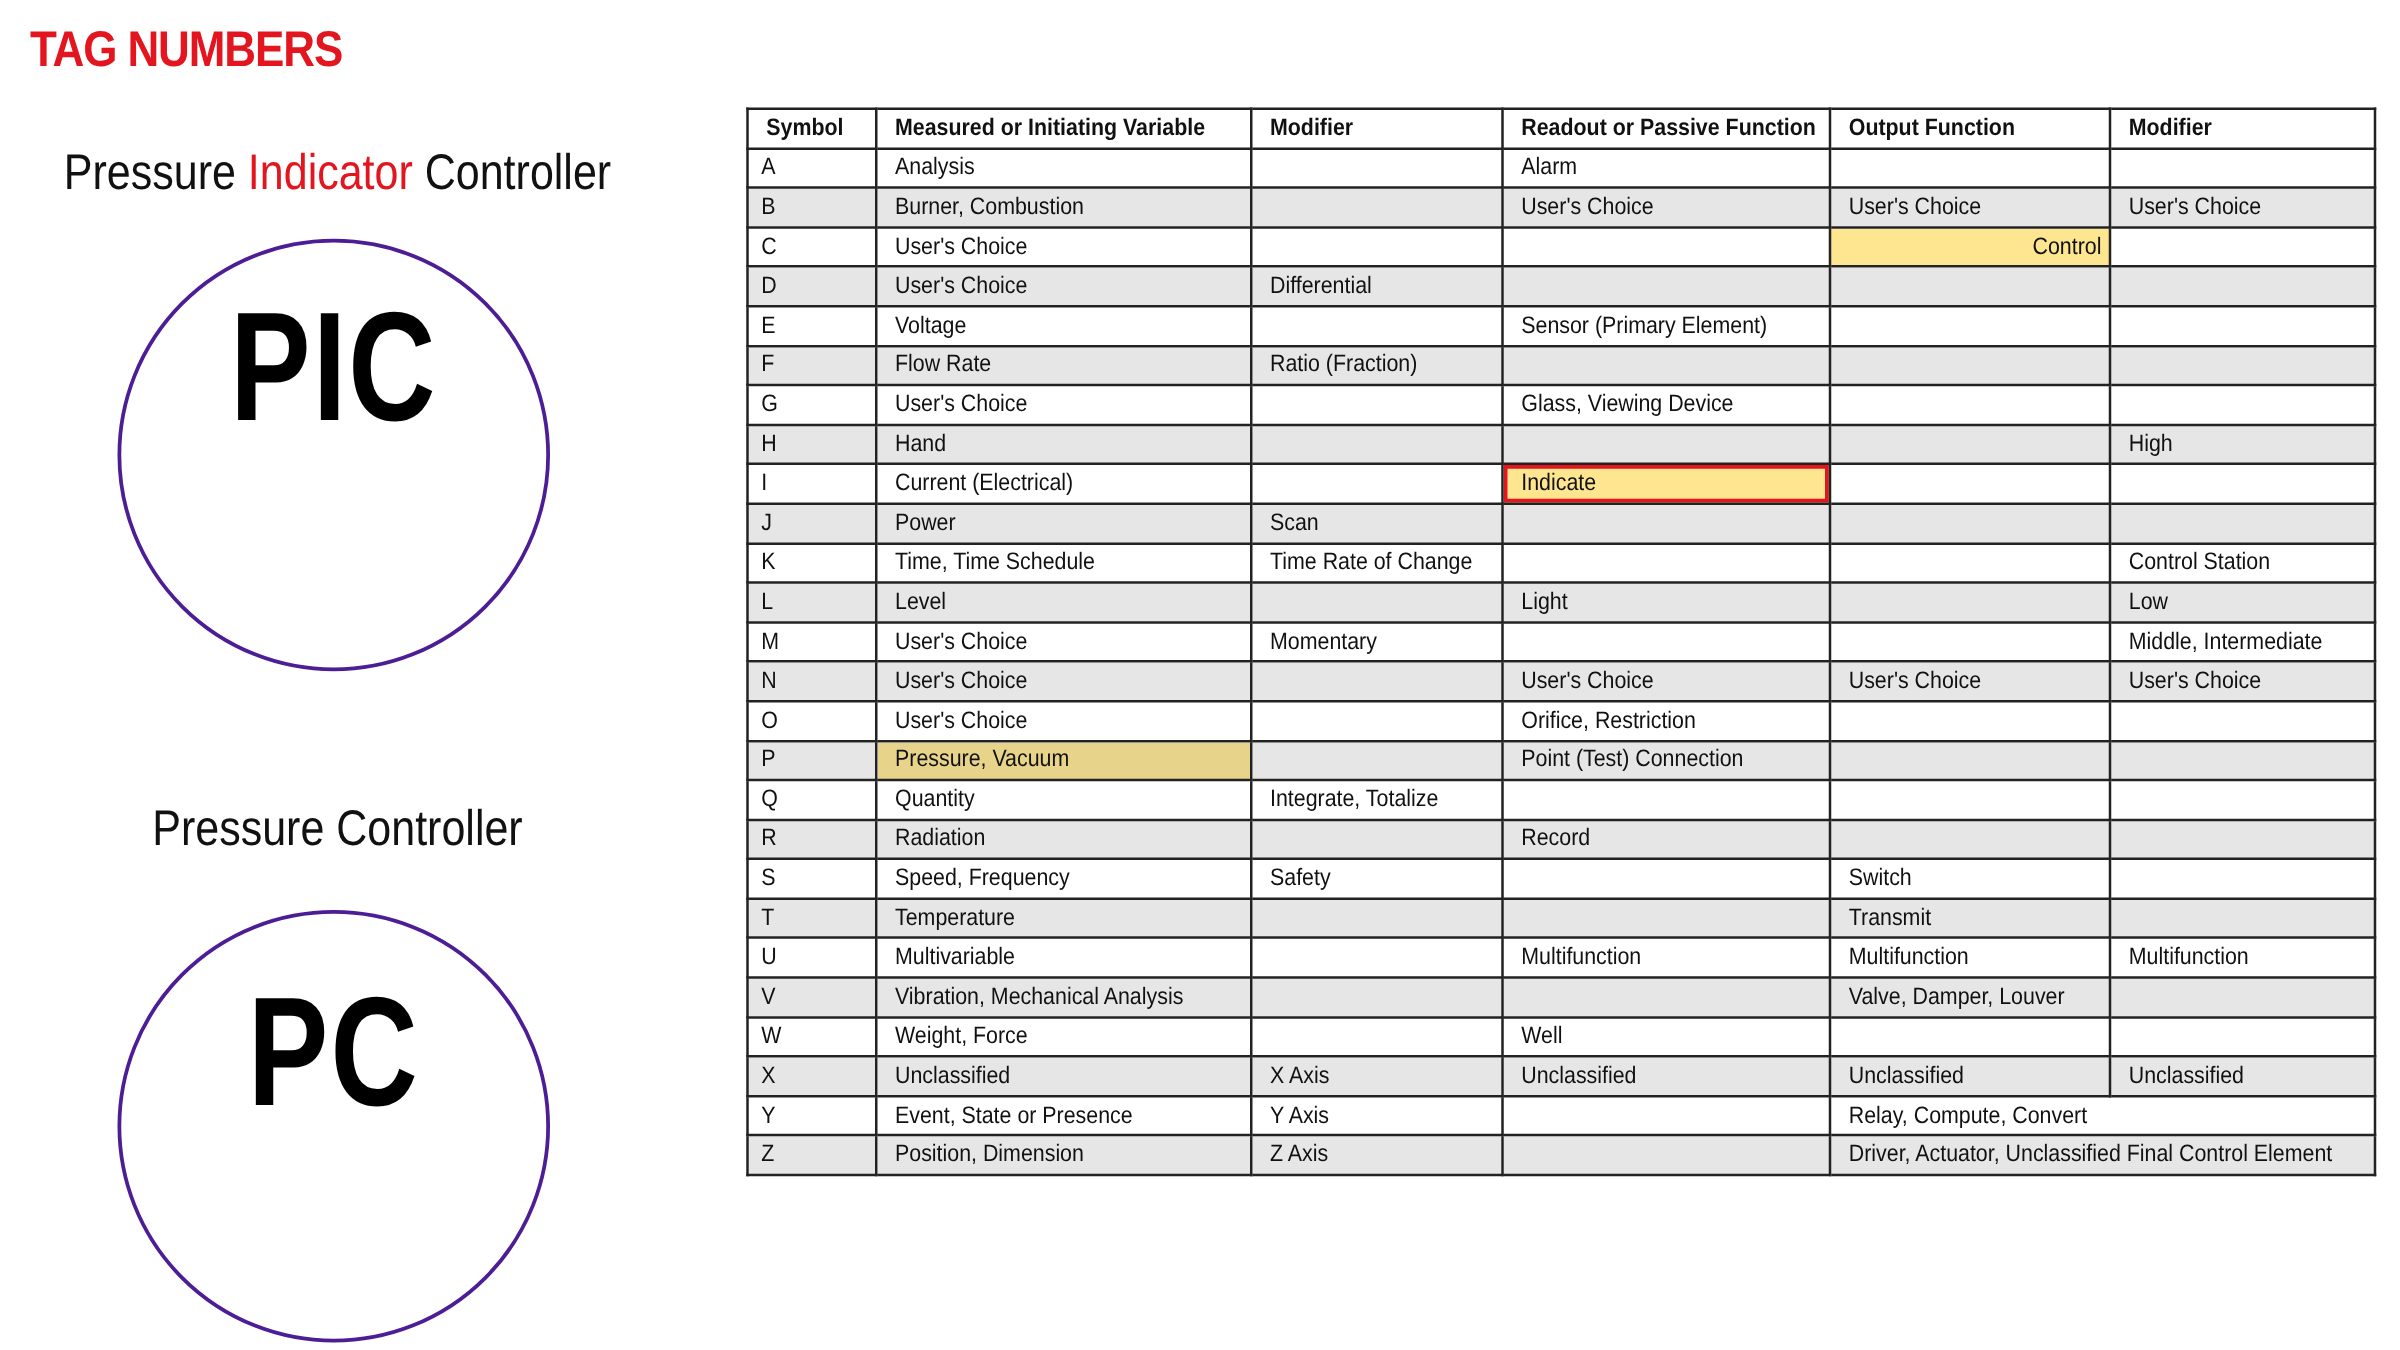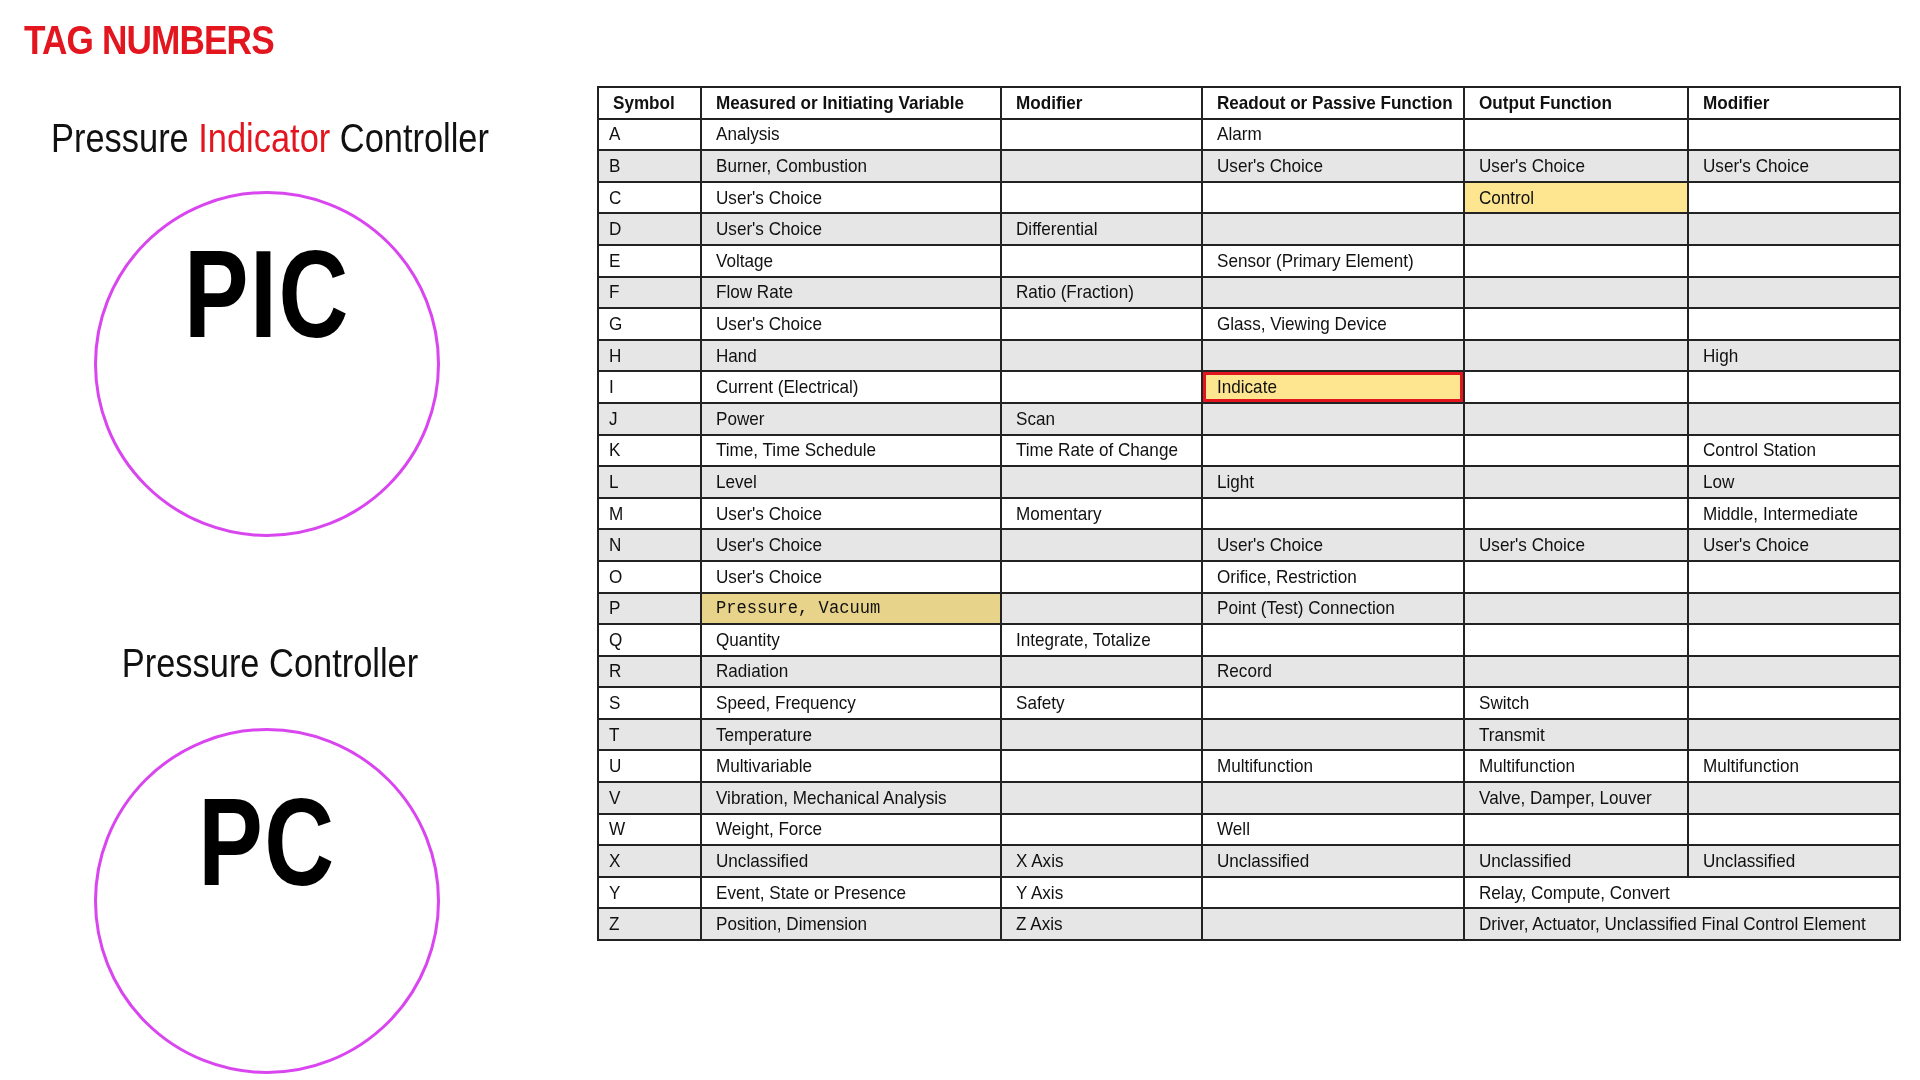--- a/index.html
+++ b/index.html
@@ -4,38 +4,38 @@
 <style>
   html, body { margin:0; padding:0; background:#ffffff; }
   body { width:1920px; height:1080px; position:relative; overflow:hidden;
          font-family:"Liberation Sans", sans-serif; color:#111; }
   .title { position:absolute; left:24px; top:18px; font-size:40px; font-weight:bold;
            color:#e3161f; letter-spacing:-1px; transform:scaleX(0.88); transform-origin:left top; }
   .caption { position:absolute; font-size:40px; color:#111; transform:scaleX(0.86); transform-origin:center top; white-space:nowrap; text-align:center; }
   .caption .hl { color:#e3161f; }
   .cap1 { left:-20px; width:580px; top:116px; }
   .cap2 { left:-20px; width:580px; top:641px; }
-  .circle { position:absolute; width:346px; height:346px; border:3px solid #d946ef; border-radius:50%; box-sizing:border-box; }
+  .circle { position:absolute; width:346px; height:346px; border:3px solid #4c1d95; border-radius:50%; box-sizing:border-box; }
   .c1 { left:94px; top:191px; }
   .c2 { left:94px; top:728px; }
   .tag { position:absolute; left:0; width:100%; text-align:center; font-weight:bold; color:#000;
          font-size:124px; line-height:1; transform:scaleX(0.78); letter-spacing:2px; }
   .c1 .tag { top:38px; }
   .c2 .tag { top:49px; }
 
   .tbl { position:absolute; left:597px; top:86px; width:1302px; border-collapse:collapse;
          border:2px solid #222; font-size:19px; table-layout:fixed; }
   .tbl td, .tbl th { border:2px solid #222; height:29.6px; padding:0 0 0 14px; text-align:left;
                      white-space:nowrap; overflow:hidden; }
   .tbl th { font-weight:bold; background:#fff; font-size:19px; }
   .tbl tr:nth-child(even) td { background:#e6e6e6; }
   .tbl tr:nth-child(odd) td { background:#ffffff; }
   .tbl td.sym { padding-left:10px; }
-  .tbl td.hl-yellow { background:#fde68f !important; }
-  .tbl td.hl-tan { background:#e8d38a !important;font-family:Liberation Mono, monospace; }
+  .tbl td.hl-yellow { background:#fde68f !important;text-align:right; }
+  .tbl td.hl-tan { background:#e8d38a !important; }
   .tbl td.hl-outline { background:#fde68f !important; box-shadow: inset 0 0 0 3px #e3161f; }
   .txt { display:inline-block; transform:scaleX(0.9); transform-origin:left center; }
 </style>
 </head>
 <body>
 
 <div class="title">TAG NUMBERS</div>
 
 <div class="caption cap1"><span>Pressure </span><span class="hl">Indicator</span><span> Controller</span></div>
 <div class="circle c1">

